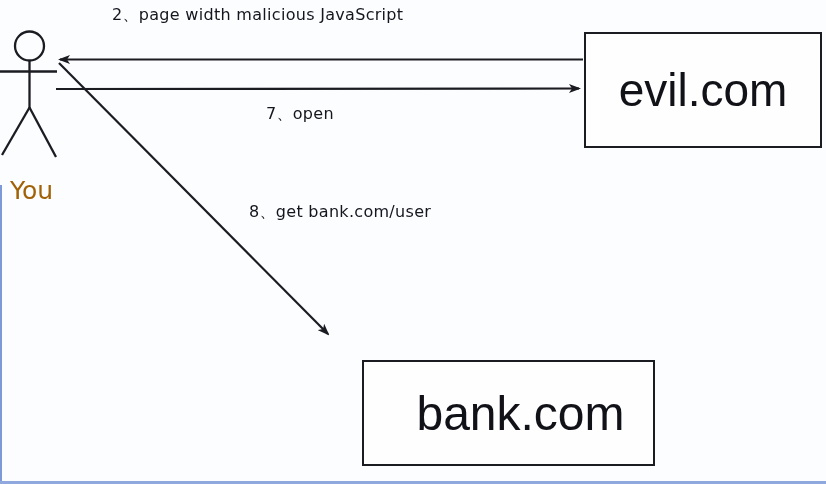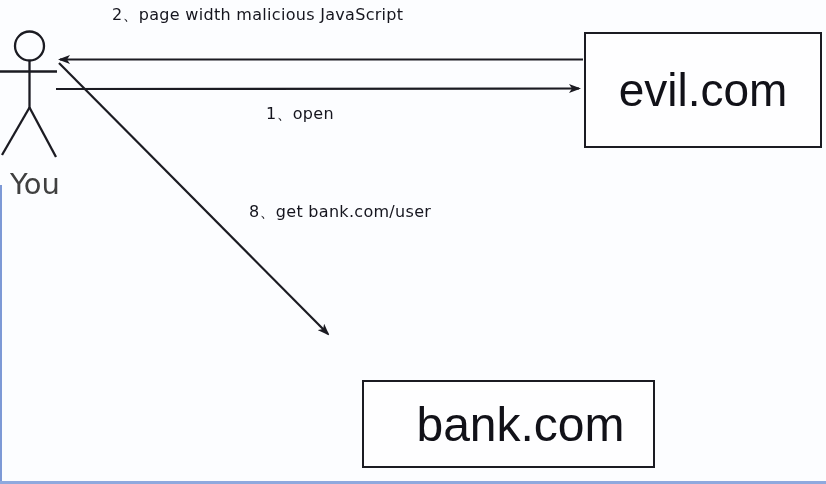--- a/index.html
+++ b/index.html
@@ -36,42 +36,42 @@
   }
   .node-box.evil {
     left: 584px;
     top: 32px;
     width: 238px;
     height: 116px;
     font-size: 46px;
   }
   .node-box.bank {
     left: 362px;
-    top: 380px;
+    top: 360px;
     width: 293px;
-    height: 88px;
+    height: 106px;
     font-size: 48px;
     padding-left: 24px;
   }
   .flow-label {
     position: absolute;
     white-space: nowrap;
     font-size: 16px;
     letter-spacing: 0.3px;
     color: #15151e;
   }
   .flow-label.step2 { left: 112px; top: 5px; }
   .flow-label.step1 { left: 266px; top: 104px; }
   .flow-label.step3 { left: 249px; top: 202px; }
   .actor-label {
     position: absolute;
     left: 10px;
-    top: 167px;
-    font-size: 29px;
-    color: #404040;
+    top: 176px;
+    font-size: 25px;
+    color: #a16207;
   }
   .edge-line-left {
     position: absolute;
     left: 0;
     top: 185px;
     width: 2px;
     height: 299px;
     background: #7d99d6;
   }
   .edge-line-bottom {
@@ -113,21 +113,21 @@
   <div class="node-box evil">
     <span>evil.com</span>
   </div>
 
   <div class="node-box bank">
     <span>bank.com</span>
   </div>
 
   <div class="flow-label step2">2、page width malicious JavaScript</div>
 
-  <div class="flow-label step1">1、open</div>
+  <div class="flow-label step1">7、open</div>
 
   <div class="flow-label step3">8、get bank.com/user</div>
 
   <div class="actor-label">You</div>
 
   <div class="edge-line-left"></div>
   <div class="edge-line-bottom"></div>
 
 </div>
 

